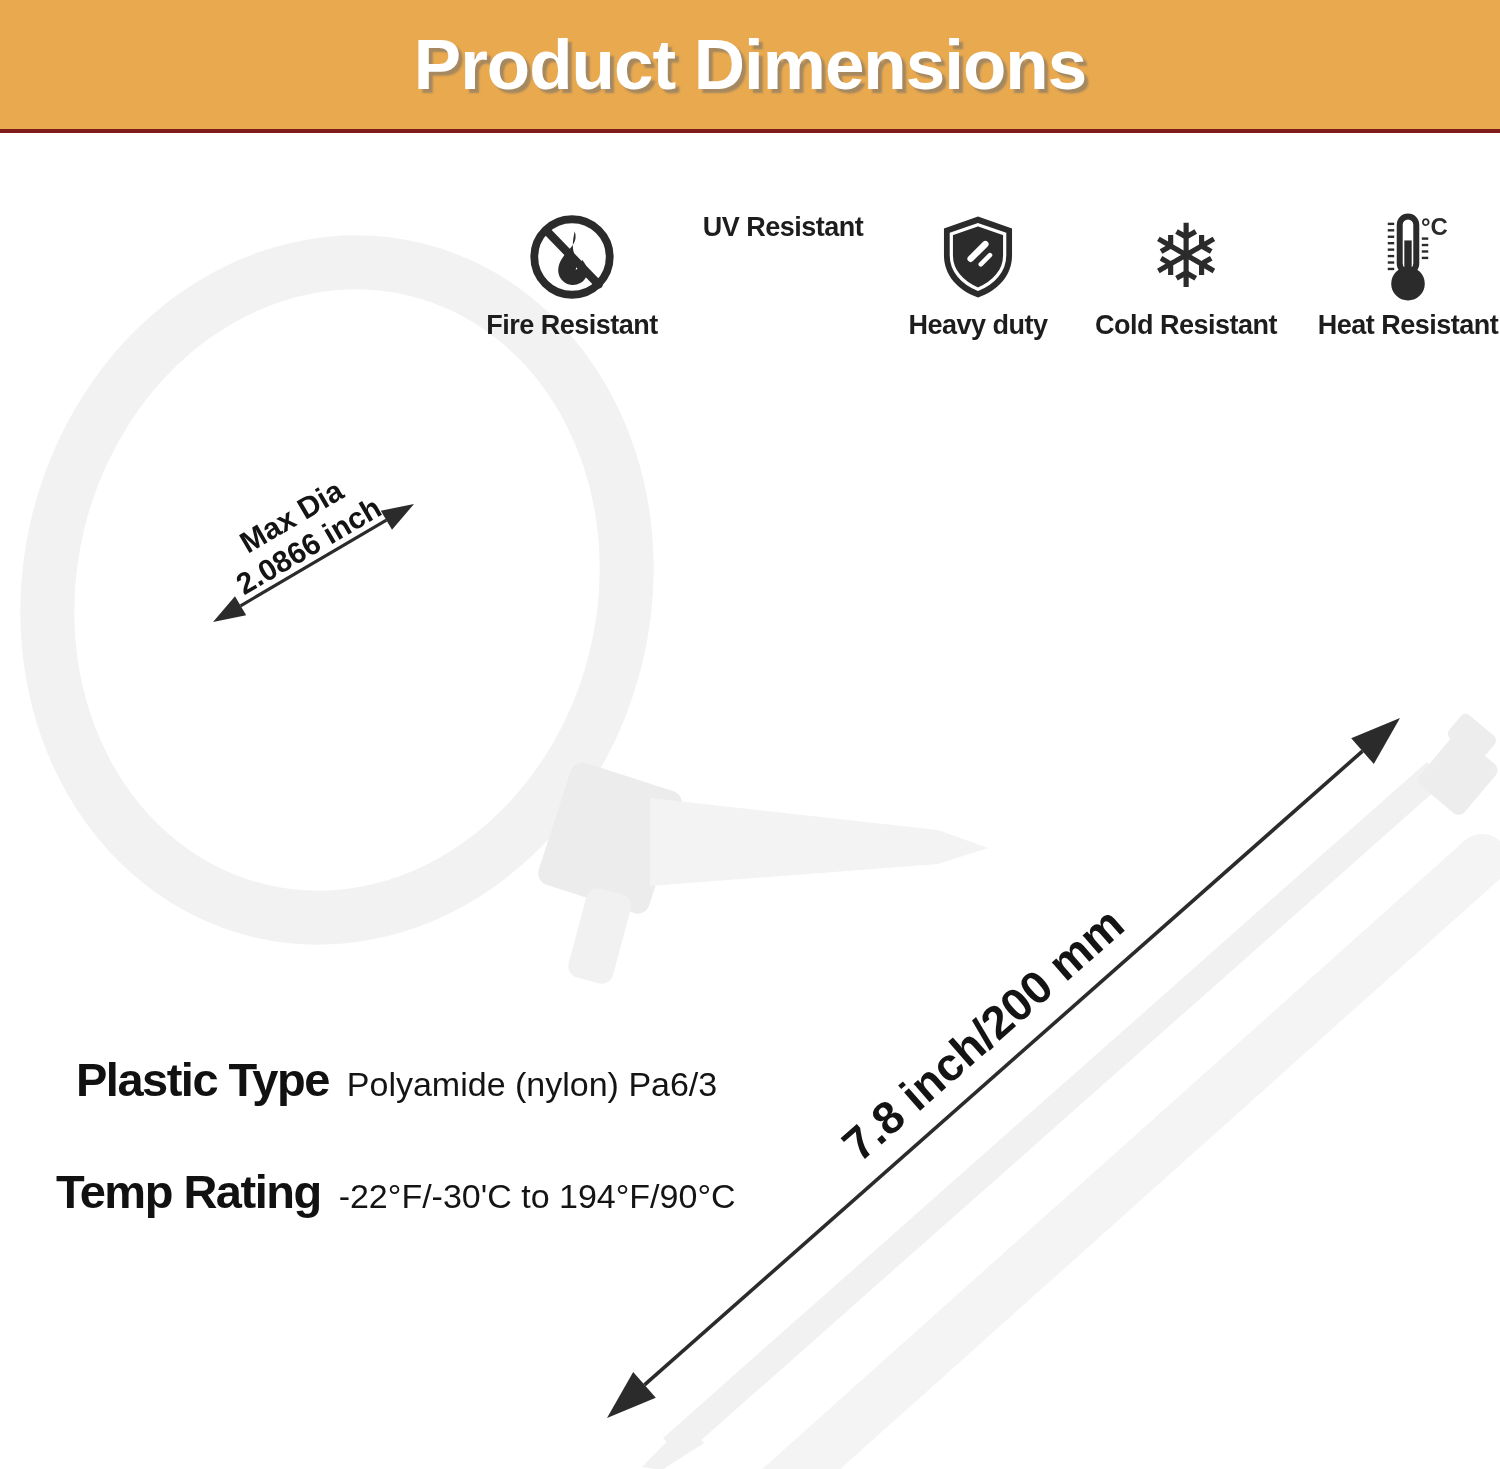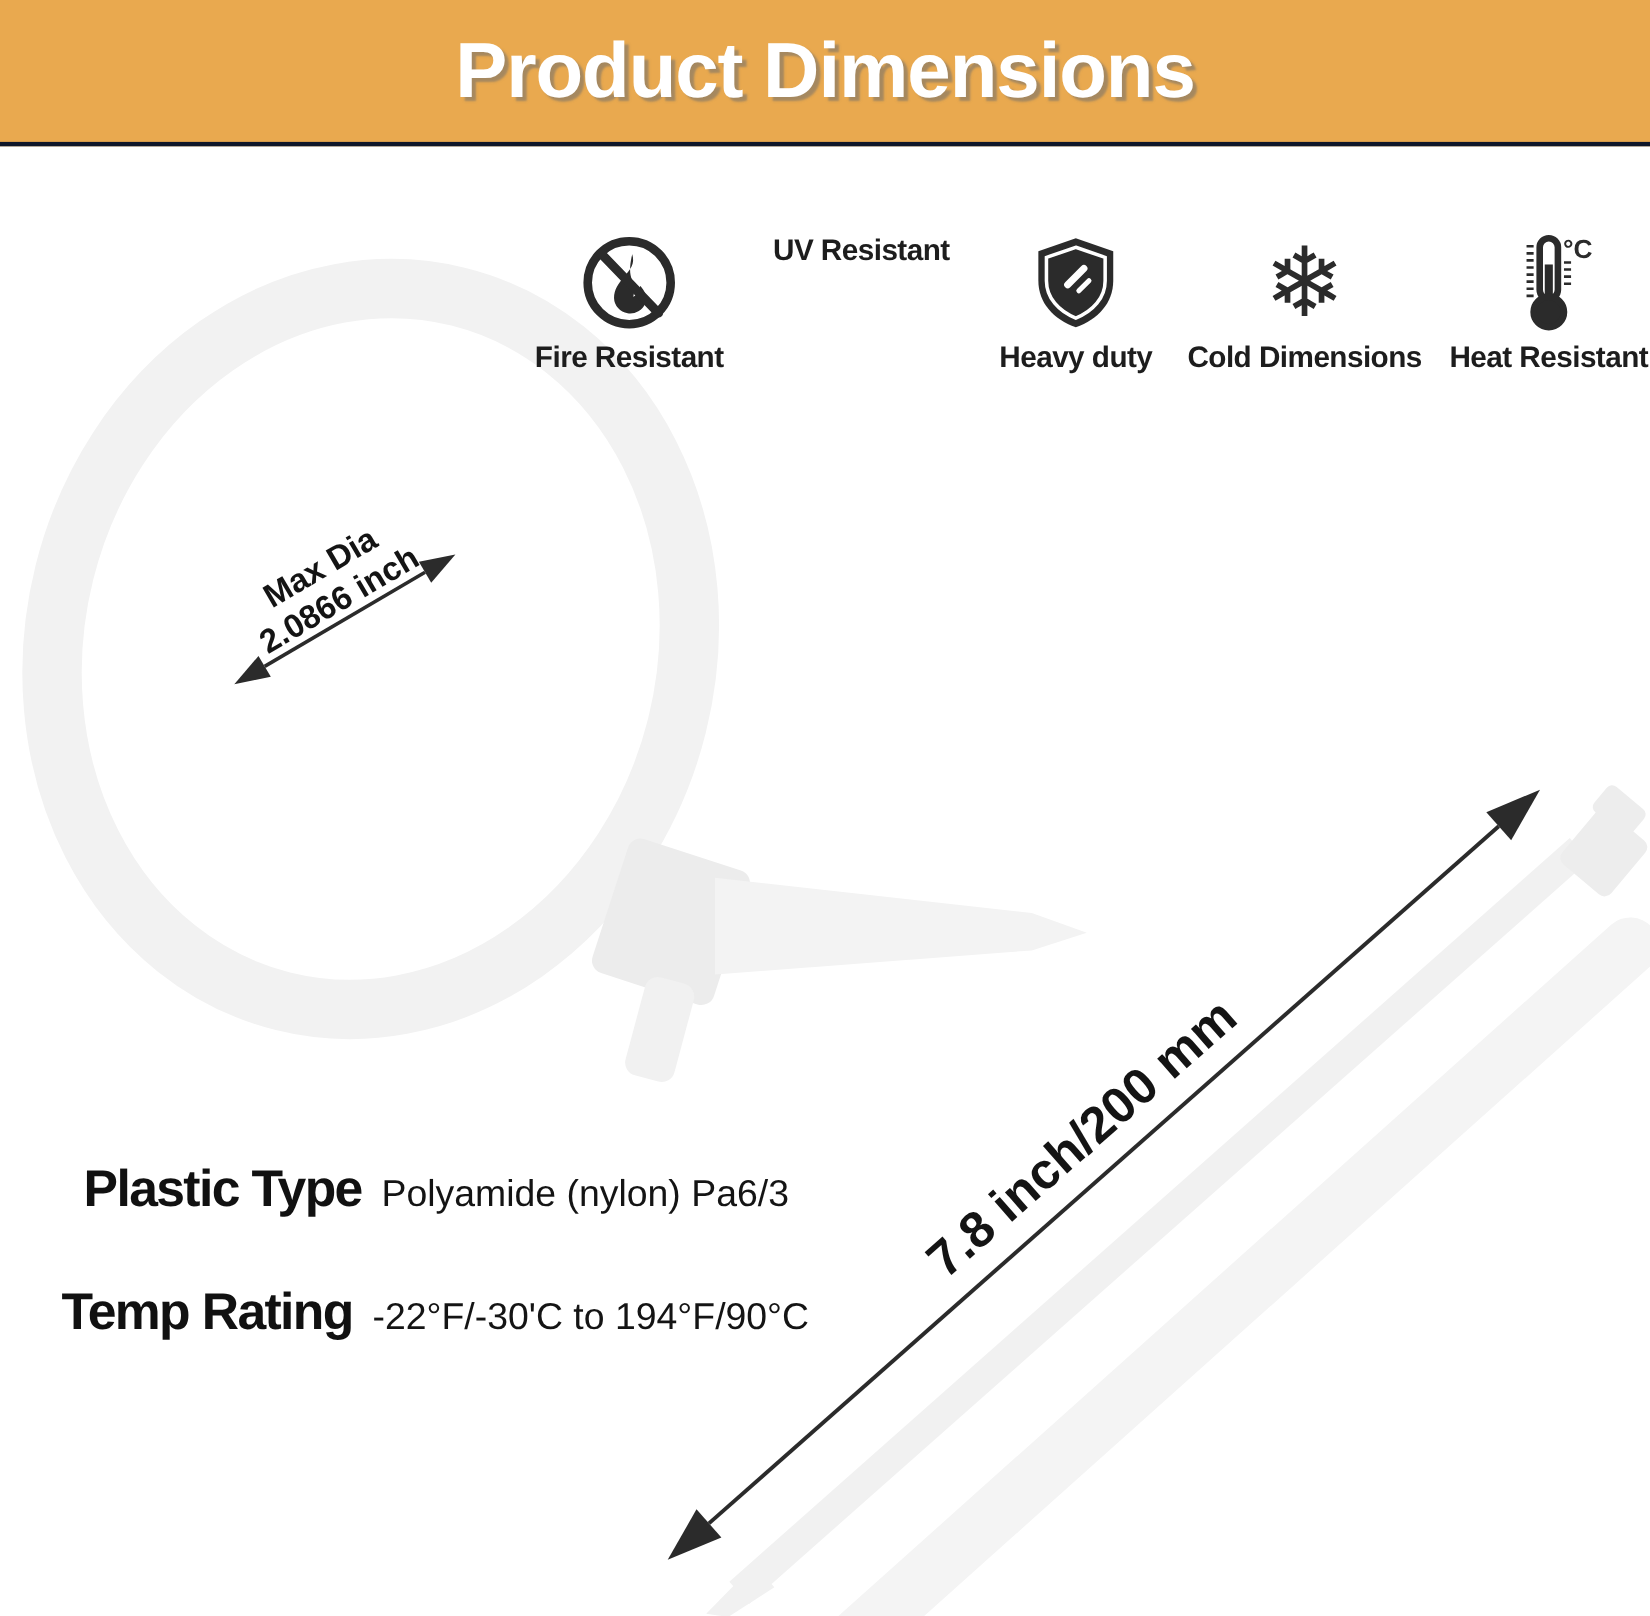--- a/index.html
+++ b/index.html
@@ -5,21 +5,21 @@
   html,body{margin:0;padding:0;}
   body{
     width:1500px;height:1469px;position:relative;overflow:hidden;
     background:#ffffff;
     font-family:"Liberation Sans", sans-serif;
     color:#1c1c1c;
   }
   
   .banner{
     position:absolute;left:0;top:0;width:1500px;height:129px;
-    background:#E9A94F;border-bottom:4px solid #0f172a;
+    background:#E9A94F;border-bottom:4px solid #7f1d1d;
     display:flex;align-items:center;justify-content:center;
   }
   .banner h1{
     margin:0;font-size:71px;font-weight:bold;letter-spacing:-1px;
     color:#ffffff;text-shadow:4px 4px 2px rgba(110,110,110,0.55);
   }
   
   .feature{
     position:absolute;top:208px;width:184px;
     display:flex;flex-direction:column;align-items:center;
@@ -117,21 +117,21 @@
       <line x1="53" y1="58" x2="63" y2="48" stroke="#ffffff" stroke-width="5" stroke-linecap="round"></line>
     </svg>
   </div>
   <div class="flabel">Heavy duty</div>
 </div>
 
 <div class="feature f4">
   <div class="icon-box">
     <div class="snow-glyph">❄</div>
   </div>
-  <div class="flabel">Cold Dimensions</div>
+  <div class="flabel">Cold Resistant</div>
 </div>
 
 <div class="feature f5">
   <div class="icon-box">
     <svg width="92" height="92" viewBox="0 0 100 100">
       <g stroke="#2b2b2b" stroke-width="2.6">
         <line x1="28" y1="14" x2="35" y2="14"></line>
           <line x1="28" y1="21" x2="35" y2="21"></line>
         <line x1="28" y1="28" x2="35" y2="28"></line>
           <line x1="28" y1="35" x2="35" y2="35"></line>

